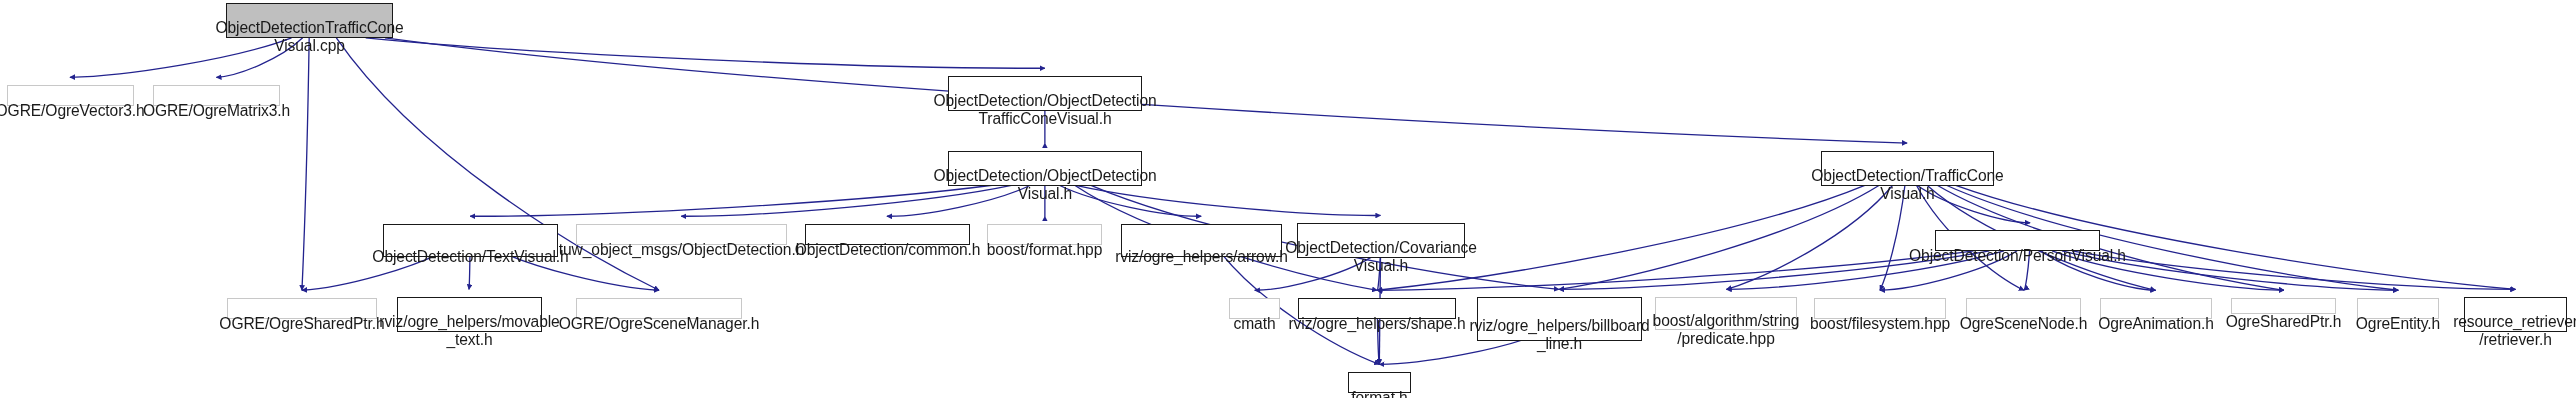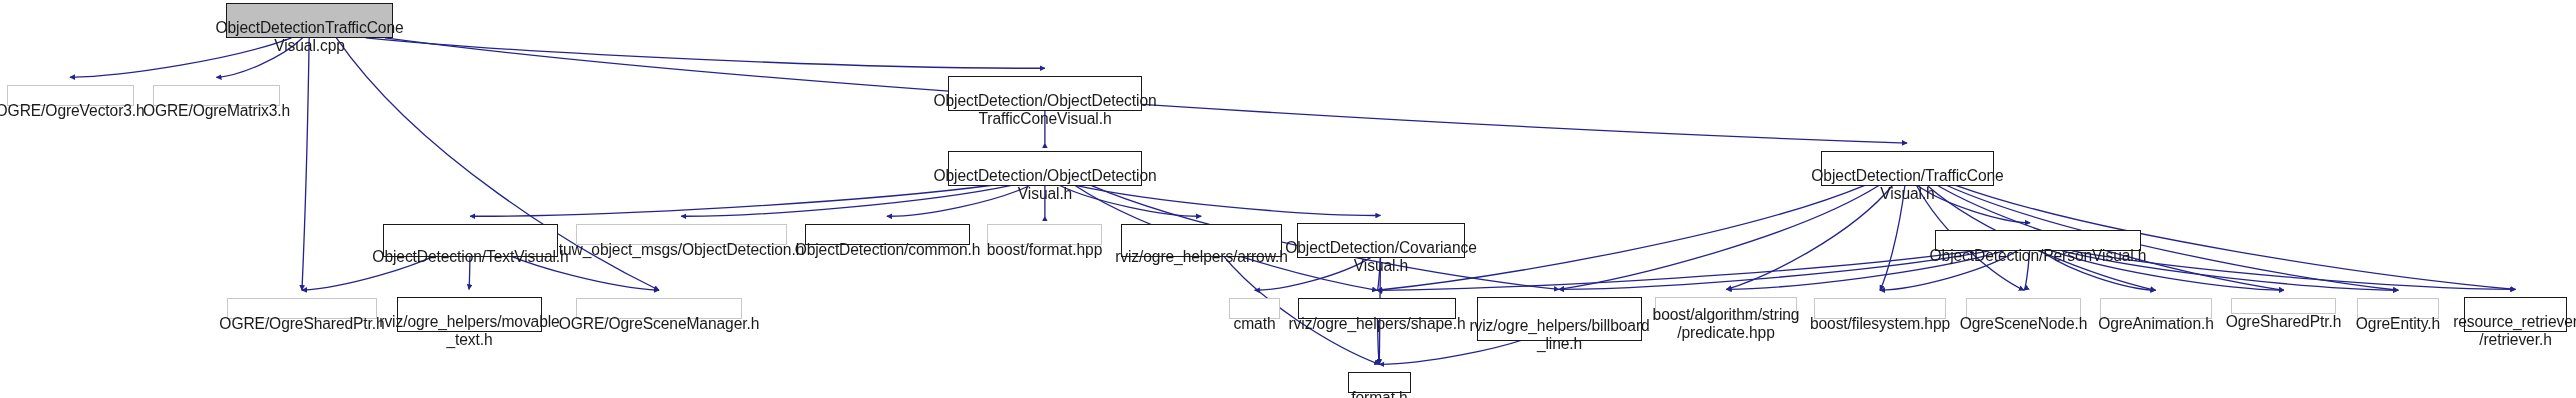--- a/index.html
+++ b/index.html
@@ -79,30 +79,30 @@
 Visual.h</span></div>
       <div class="node bold" style="left: 1821px; top: 151px; width: 173px; height: 35px;"><span>ObjectDetection/TrafficCone
 Visual.h</span></div>
       <div class="node bold" style="left: 383px; top: 224px; width: 175px; height: 33px;"><span>ObjectDetection/TextVisual.h</span></div>
       <div class="node" style="left: 576px; top: 224px; width: 211px; height: 20.6px;"><span>tuw_object_msgs/ObjectDetection.h</span></div>
       <div class="node bold" style="left: 805px; top: 224px; width: 165px; height: 20.6px;"><span>ObjectDetection/common.h</span></div>
       <div class="node" style="left: 987px; top: 224px; width: 115px; height: 20.6px;"><span>boost/format.hpp</span></div>
       <div class="node bold" style="left: 1121px; top: 224px; width: 161px; height: 33px;"><span>rviz/ogre_helpers/arrow.h</span></div>
       <div class="node bold" style="left: 1297px; top: 223px; width: 168px; height: 35px;"><span>ObjectDetection/Covariance
 Visual.h</span></div>
-      <div class="node bold" style="left: 1935px; top: 230px; width: 206px; height: 20.6px; text-align: center;"><span>ObjectDetection/PersonVisual.h</span></div>
+      <div class="node bold" style="left: 1935px; top: 230px; width: 165px; height: 20.6px; text-align: center;"><span>ObjectDetection/PersonVisual.h</span></div>
       <div class="node" style="left: 227px; top: 298px; width: 150px; height: 20.6px;"><span>OGRE/OgreSharedPtr.h</span></div>
       <div class="node bold" style="left: 397px; top: 297px; width: 145px; height: 35px;"><span>rviz/ogre_helpers/movable
 _text.h</span></div>
       <div class="node" style="left: 576px; top: 298px; width: 166px; height: 20.6px;"><span>OGRE/OgreSceneManager.h</span></div>
       <div class="node" style="left: 1229px; top: 298px; width: 51px; height: 20.6px;"><span>cmath</span></div>
       <div class="node bold" style="left: 1298px; top: 298px; width: 158px; height: 20.6px;"><span>rviz/ogre_helpers/shape.h</span></div>
       <div class="node bold" style="left: 1477px; top: 297px; width: 165px; height: 44px;"><span>rviz/ogre_helpers/billboard
 _line.h</span></div>
-      <div class="node" style="left: 1655px; top: 297px; width: 142px; height: 22px;"><span>boost/algorithm/string
+      <div class="node" style="left: 1655px; top: 297px; width: 142px; height: 33px;"><span>boost/algorithm/string
 /predicate.hpp</span></div>
       <div class="node" style="left: 1814px; top: 298px; width: 132px; height: 20.6px;"><span>boost/filesystem.hpp</span></div>
       <div class="node" style="left: 1966px; top: 298px; width: 115px; height: 20.6px;"><span>OgreSceneNode.h</span></div>
       <div class="node" style="left: 2100px; top: 298px; width: 112px; height: 20.6px;"><span>OgreAnimation.h</span></div>
       <div class="node" style="left: 2231px; top: 298px; width: 105px; height: 16px;"><span>OgreSharedPtr.h</span></div>
       <div class="node" style="left: 2357px; top: 298px; width: 82px; height: 20.6px;"><span>OgreEntity.h</span></div>
       <div class="node bold" style="left: 2464px; top: 297px; width: 103px; height: 35px;"><span>resource_retriever
 /retriever.h</span></div>
       <div class="node bold" style="left: 1348px; top: 372px; width: 63px; height: 20.6px;"><span>format.h</span></div>
     </div>

